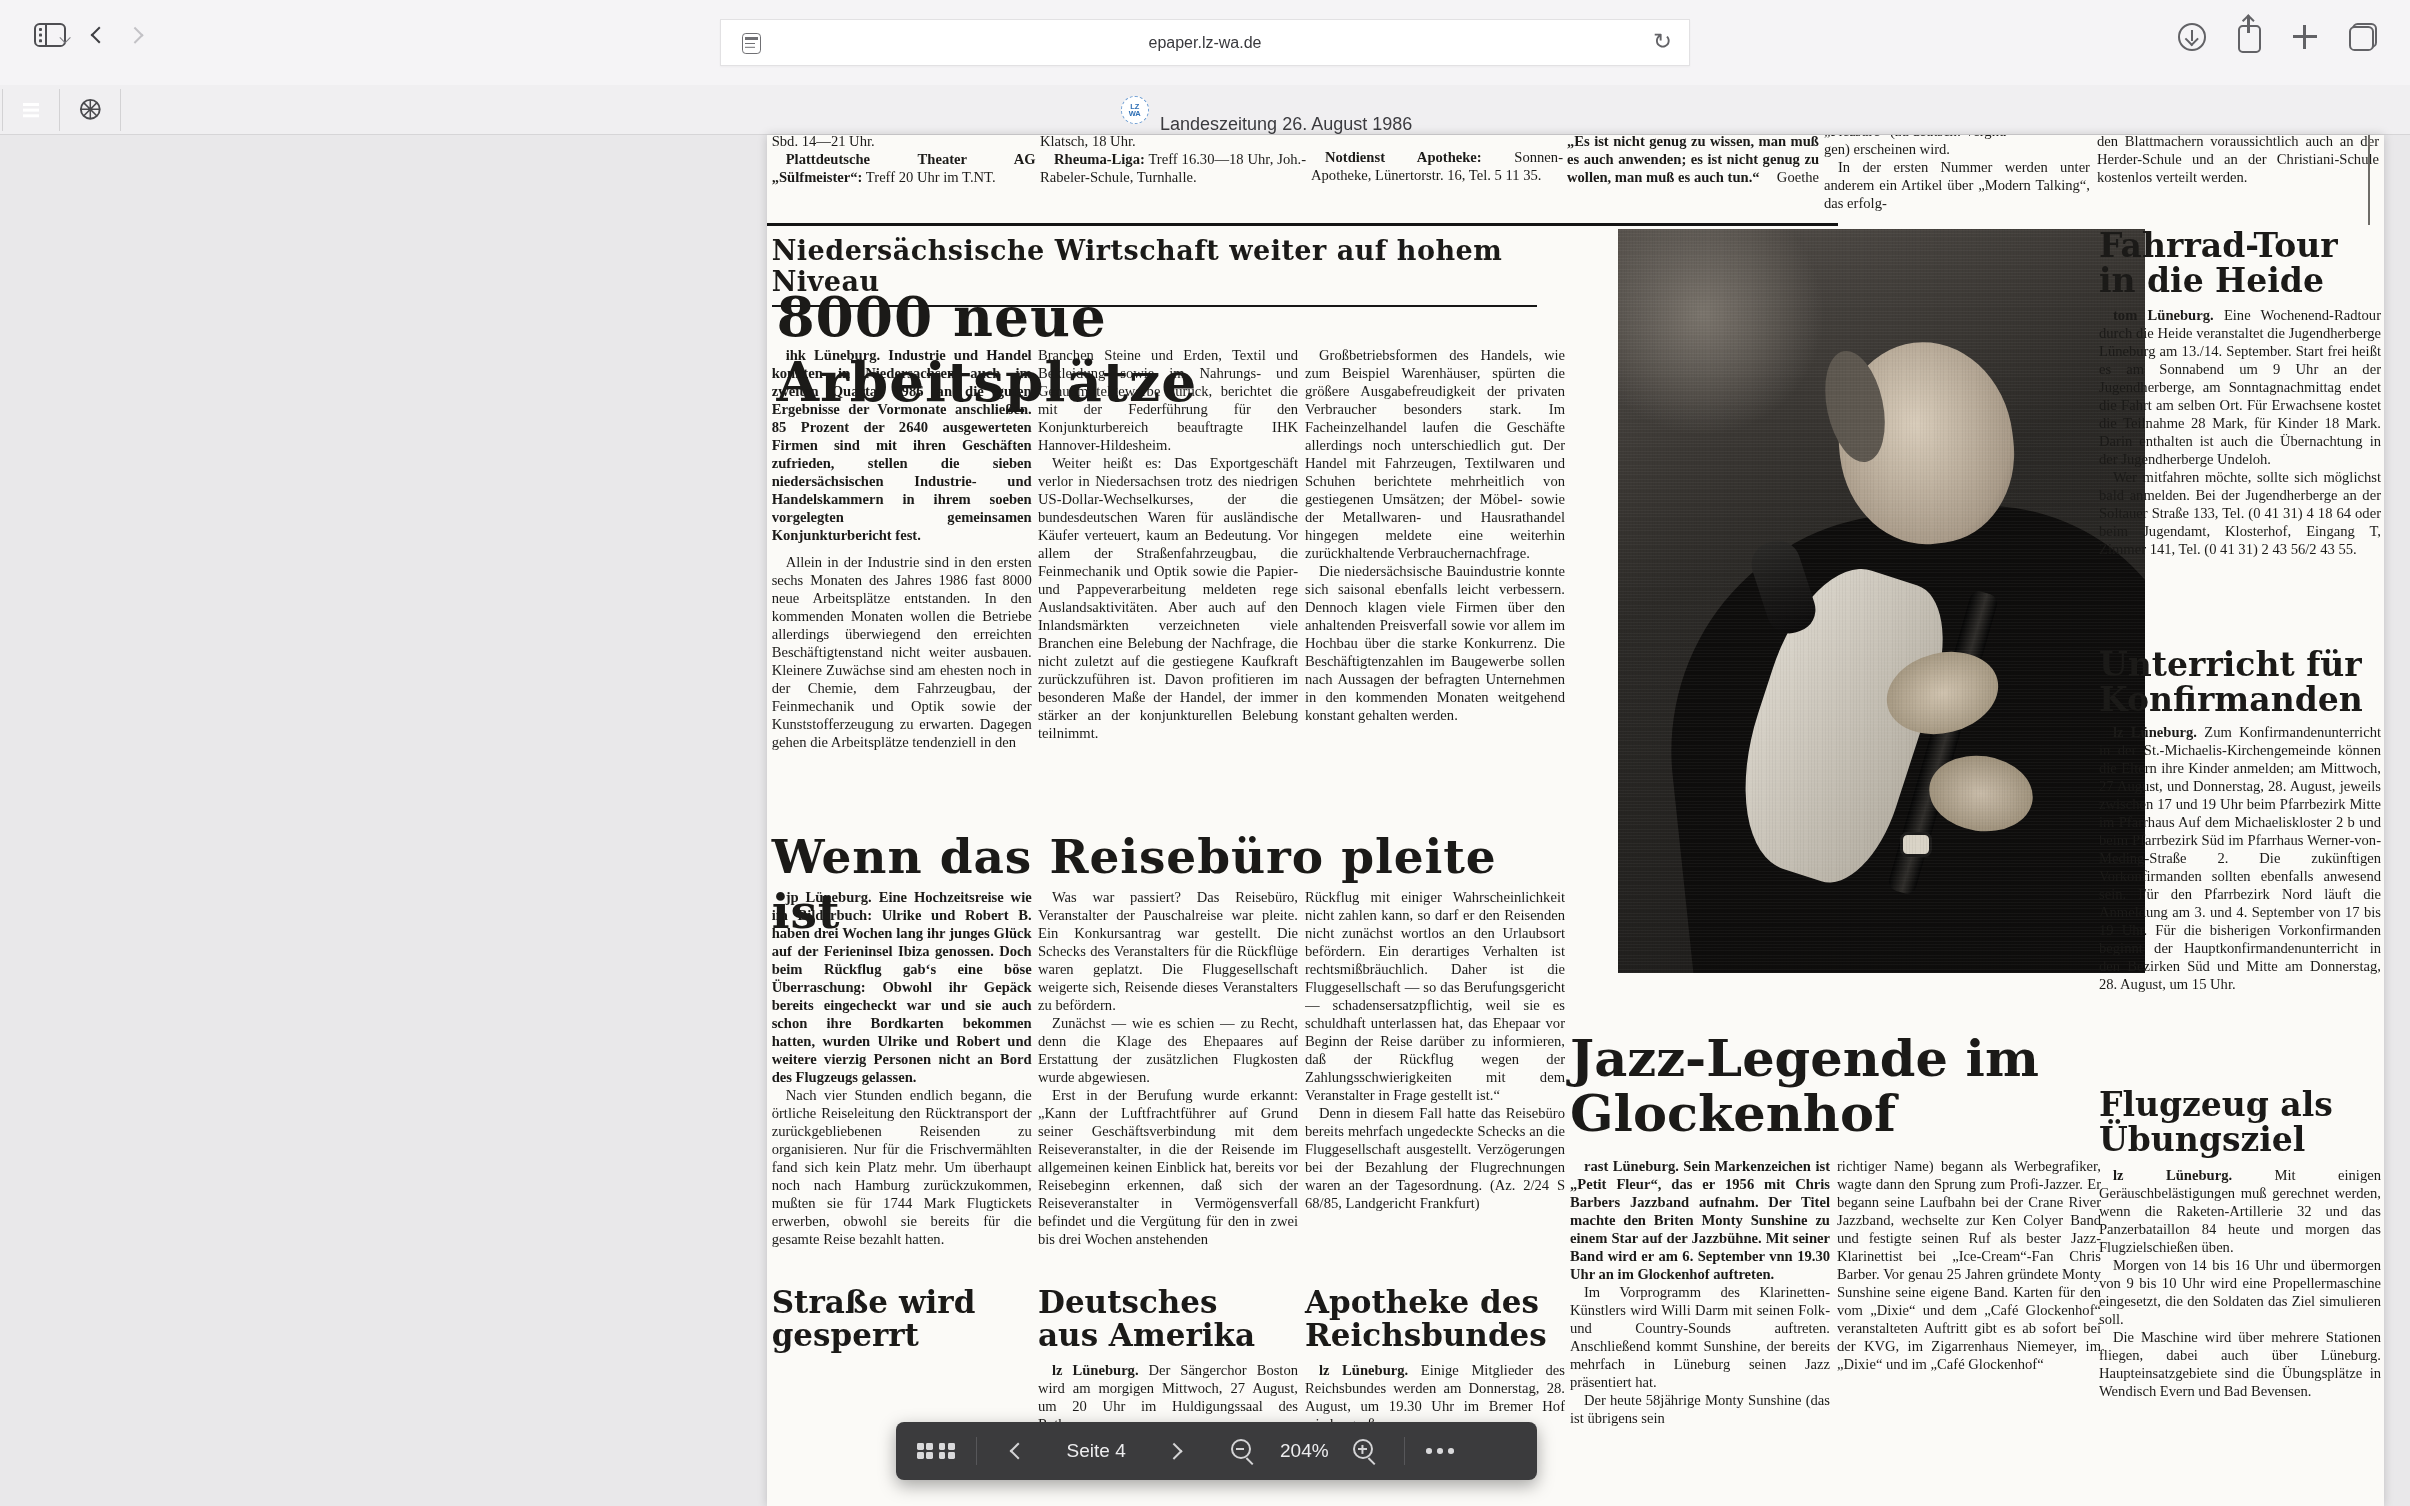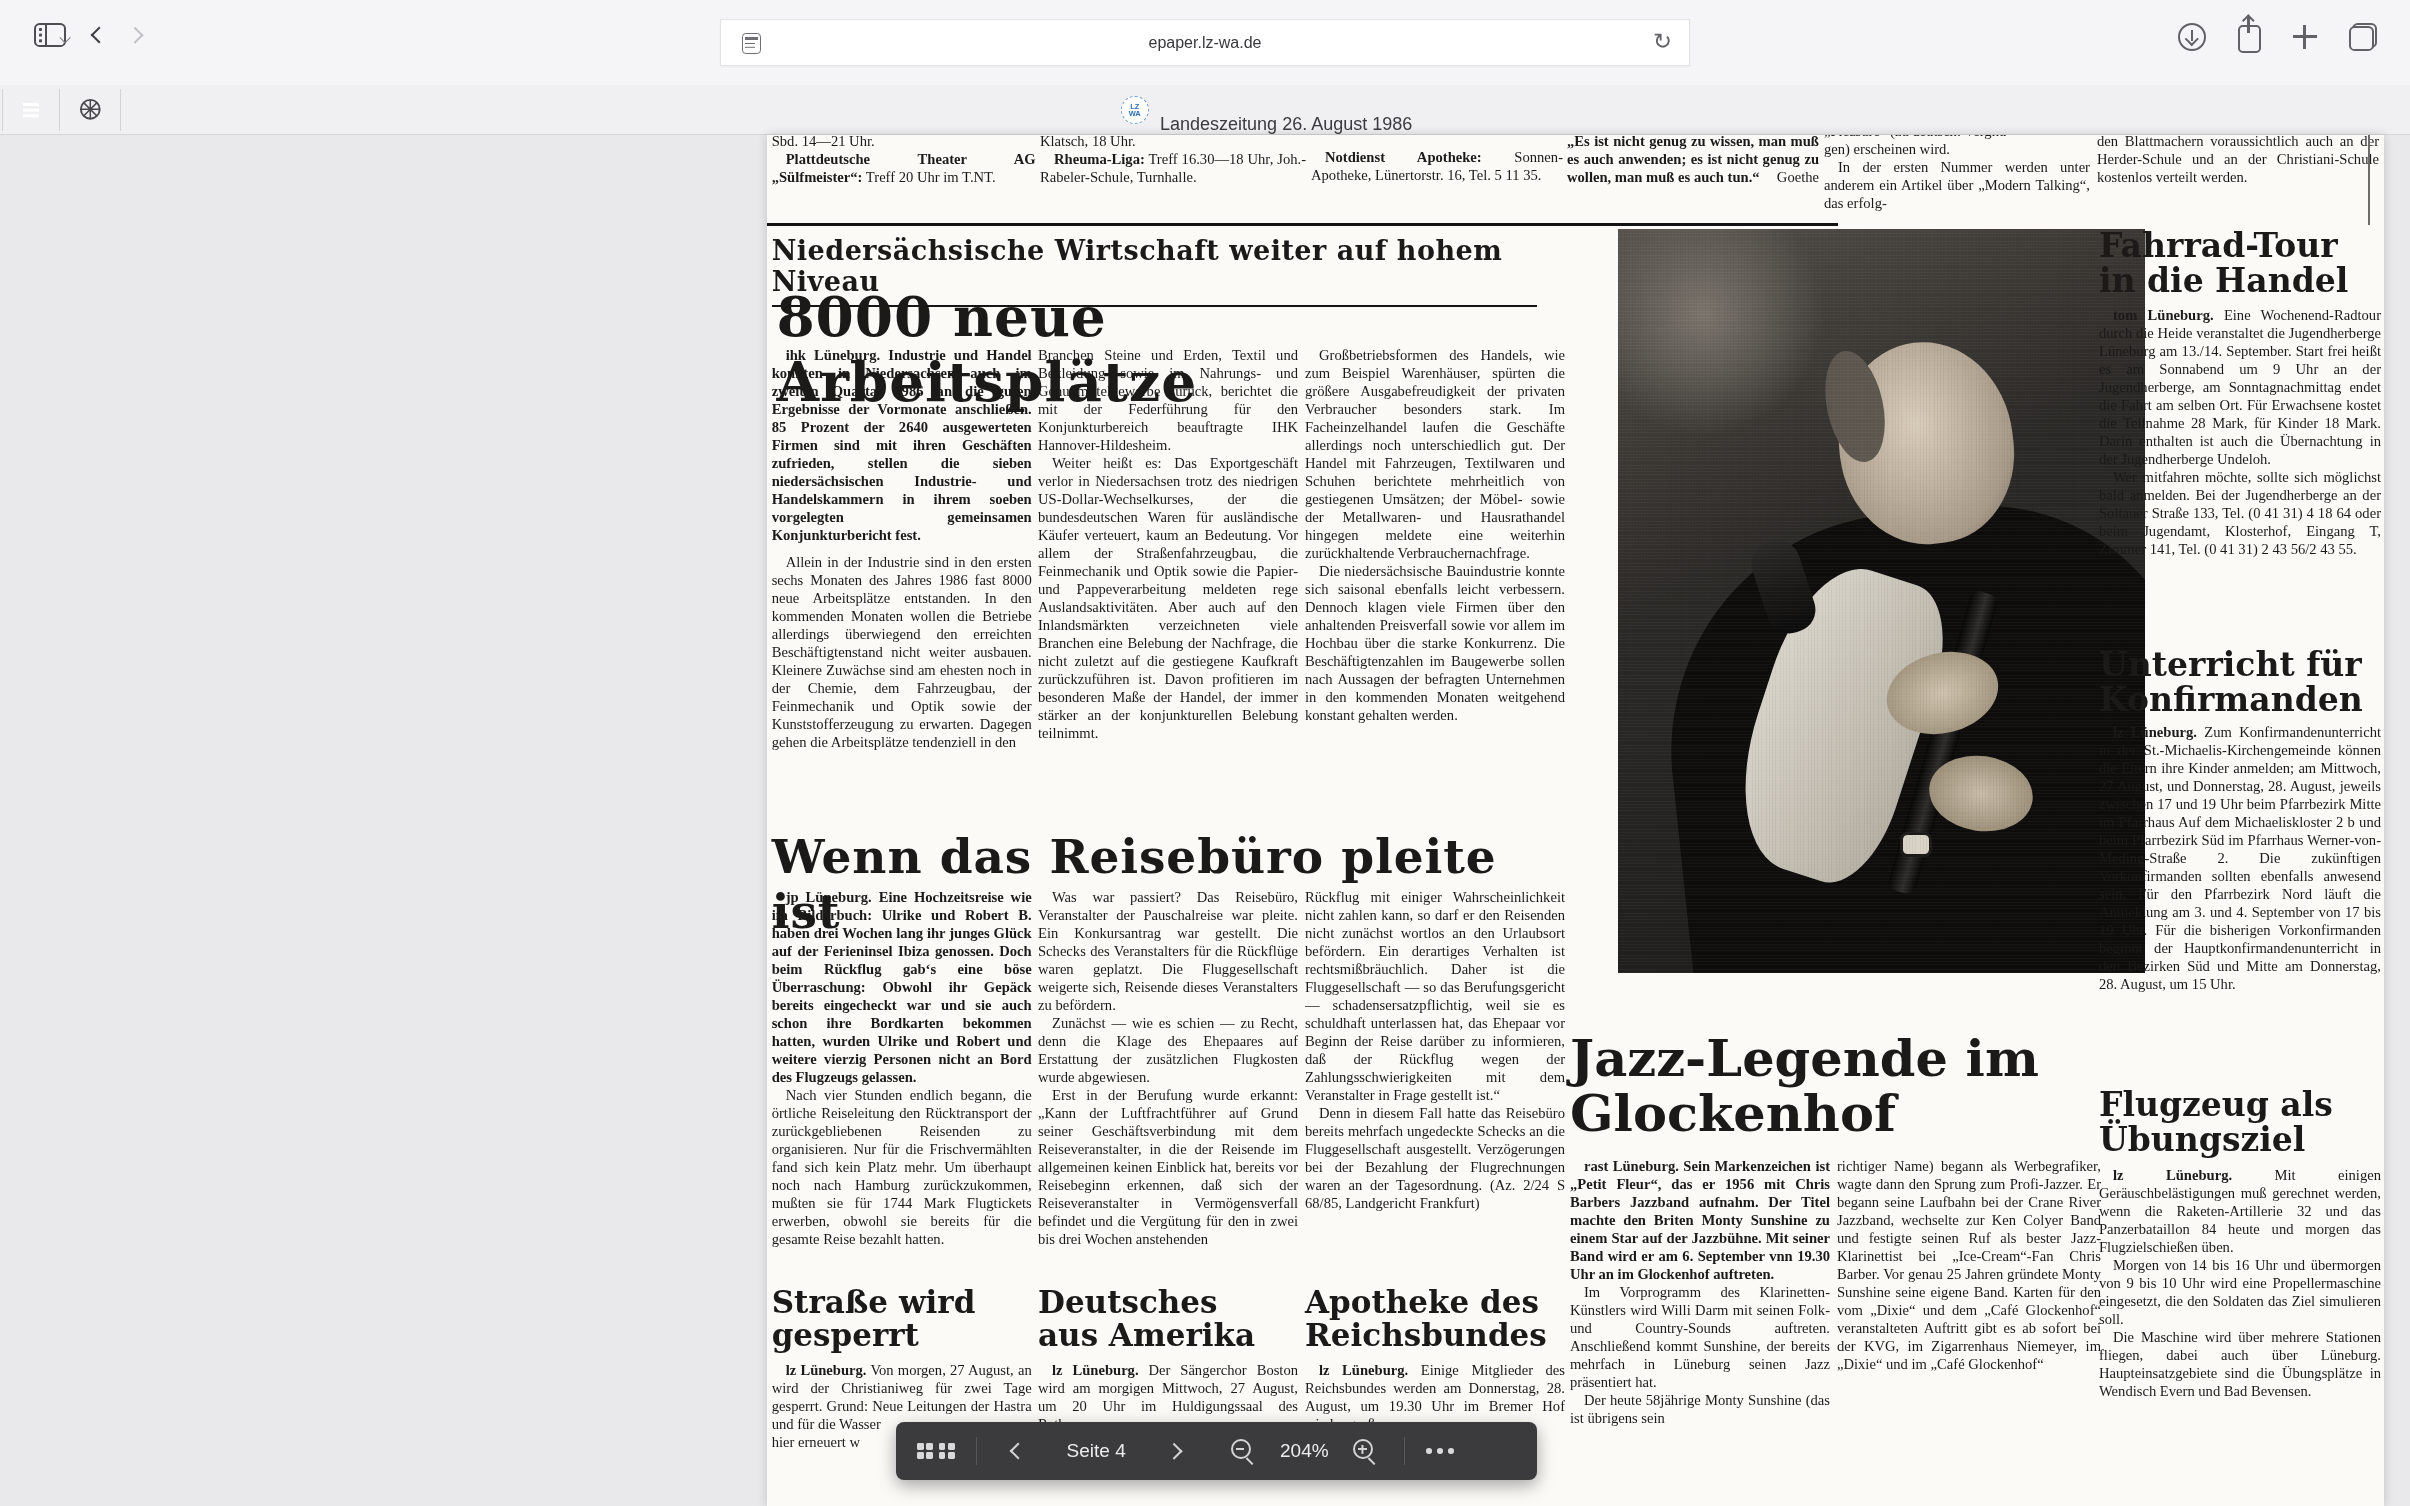--- a/index.html
+++ b/index.html
@@ -223,24 +223,20 @@
       <div class="para">Was war passiert? Das Reisebüro, Veranstalter der Pauschalreise war pleite. Ein Konkursantrag war gestellt. Die Schecks des Veranstalters für die Rückflüge waren geplatzt. Die Fluggesellschaft weigerte sich, Reisende dieses Veranstalters zu befördern.</div>
       <div class="para">Zunächst — wie es schien — zu Recht, denn die Klage des Ehepaares auf Erstattung der zusätzlichen Flugkosten wurde abgewiesen.</div>
       <div class="para">Erst in der Berufung wurde erkannt: „Kann der Luftfrachtführer auf Grund seiner Geschäftsverbindung mit dem Reiseveranstalter, in die der Reisende im allgemeinen keinen Einblick hat, bereits vor Reisebeginn erkennen, daß sich der Reiseveranstalter in Vermögensverfall befindet und die Vergütung für den in zwei bis drei Wochen anstehenden</div>
     </div>
     <div class="abs news" style="left:538px; top:753px; width:260px; height:400px; overflow:hidden;">
       <div>Rückflug mit einiger Wahrscheinlichkeit nicht zahlen kann, so darf er den Reisenden nicht zunächst wortlos an den Urlaubsort befördern. Ein derartiges Verhalten ist rechtsmißbräuchlich. Daher ist die Fluggesellschaft — so das Berufungsgericht — schadensersatzpflichtig, weil sie es schuldhaft unterlassen hat, das Ehepaar vor Beginn der Reise darüber zu informieren, daß der Rückflug wegen der Zahlungsschwierigkeiten mit dem Veranstalter in Frage gestellt ist.“</div>
       <div class="para">Denn in diesem Fall hatte das Reisebüro bereits mehrfach ungedeckte Schecks an die Fluggesellschaft ausgestellt. Verzögerungen bei der Bezahlung der Flugrechnungen waren an der Tagesordnung. (Az. 2/24 S 68/85, Landgericht Frankfurt)</div>
     </div>
 
     <div class="abs h-sm" style="left:4.7px; top:1151px; width:235px;">Straße wird gesperrt</div>
-    <div class="abs news" style="left:4.7px; top:1226px; width:260px; height:146px; overflow:hidden;">
-      <div class="para"><span class="b">lz Lüneburg.</span><span> Von morgen, 27 August, an wird der Christianiweg für zwei Tage gesperrt. Grund: Neue Leitungen der Hastra und für die Wasser</span></div>
-      <div>hier erneuert w</div>
-    </div>
     <div class="abs h-sm" style="left:271px; top:1151px; width:235px;">Deutsches aus Amerika</div>
     <div class="abs news" style="left:271px; top:1226px; width:260px; height:146px; overflow:hidden;">
       <div class="para"><span class="b">lz Lüneburg.</span><span> Der Sängerchor Boston wird am morgigen Mittwoch, 27 August, um 20 Uhr im Huldigungssaal des Rathauses</span></div>
     </div>
     <div class="abs h-sm" style="left:538px; top:1151px; width:254px;">Apotheke des Reichsbundes</div>
     <div class="abs news" style="left:538px; top:1226px; width:260px; height:146px; overflow:hidden;">
       <div class="para"><span class="b">lz Lüneburg.</span><span> Einige Mitglieder des Reichsbundes werden am Donnerstag, 28. August, um 19.30 Uhr im Bremer Hof wieder groß</span></div>
     </div>
 
     <div class="abs photo" style="left:803px; top:94px; width:527px; height:744px;">
@@ -260,21 +256,21 @@
     <div class="abs h-jazz" style="left:803px; top:896px; width:537px;">Jazz-Legende im Glockenhof</div>
     <div class="abs news" style="left:803px; top:1022px; width:260px; height:350px; overflow:hidden;">
       <div class="para b">rast Lüneburg. Sein Markenzeichen ist „Petit Fleur“, das er 1956 mit Chris Barbers Jazzband aufnahm. Der Titel machte den Briten Monty Sunshine zu einem Star auf der Jazzbühne. Mit seiner Band wird er am 6. September vnn 19.30 Uhr an im Glockenhof auftreten.</div>
       <div class="para">Im Vorprogramm des Klarinetten-Künstlers wird Willi Darm mit seinen Folk- und Country-Sounds auftreten. Anschließend kommt Sunshine, der bereits mehrfach in Lüneburg seinen Jazz präsentiert hat.</div>
       <div class="para">Der heute 58jährige Monty Sunshine (das ist übrigens sein</div>
     </div>
     <div class="abs news" style="left:1070px; top:1022px; width:264px; height:350px; overflow:hidden;">
       <div>richtiger Name) begann als Werbegrafiker, wagte dann den Sprung zum Profi-Jazzer. Er begann seine Laufbahn bei der Crane River Jazzband, wechselte zur Ken Colyer Band und festigte seinen Ruf als bester Jazz-Klarinettist bei „Ice-Cream“-Fan Chris Barber. Vor genau 25 Jahren gründete Monty Sunshine seine eigene Band. Karten für den vom „Dixie“ und dem „Café Glockenhof“ veranstalteten Auftritt gibt es ab sofort bei der KVG, im Zigarrenhaus Niemeyer, im „Dixie“ und im „Café Glockenhof“</div>
     </div>
 
-    <div class="abs h-rail" style="left:1332px; top:94px; width:284px;">Fahrrad-Tour in die Handel</div>
+    <div class="abs h-rail" style="left:1332px; top:94px; width:284px;">Fahrrad-Tour in die Heide</div>
     <div class="abs news" style="left:1332px; top:171px; width:282px; height:330px; overflow:hidden;">
       <div class="para"><span class="b">tom Lüneburg.</span><span> Eine Wochenend-Radtour durch die Heide veranstaltet die Jugendherberge Lüneburg am 13./14. September. Start frei heißt es am Sonnabend um 9 Uhr an der Jugendherberge, am Sonntagnachmittag endet die Fahrt am selben Ort. Für Erwachsene kostet die Teilnahme 28 Mark, für Kinder 18 Mark. Darin enthalten ist auch die Übernachtung in der Jugendherberge Undeloh.</span></div>
       <div class="para">Wer mitfahren möchte, sollte sich möglichst bald anmelden. Bei der Jugendherberge an der Soltauer Straße 133, Tel. (0 41 31) 4 18 64 oder beim Jugendamt, Klosterhof, Eingang T, Zimmer 141, Tel. (0 41 31) 2 43 56/2 43 55.</div>
     </div>
     <div class="abs h-rail" style="left:1332px; top:513px; width:284px;">Unterricht für Konfirmanden</div>
     <div class="abs news" style="left:1332px; top:588px; width:282px; height:353px; overflow:hidden;">
       <div class="para"><span class="b">lz Lüneburg.</span><span> Zum Konfirmandenunterricht in der St.-Michaelis-Kirchengemeinde können die Eltern ihre Kinder anmelden; am Mittwoch, 27 August, und Donnerstag, 28. August, jeweils zwischen 17 und 19 Uhr beim Pfarrbezirk Mitte im Pfarrhaus Auf dem Michaeliskloster 2 b und beim Pfarrbezirk Süd im Pfarrhaus Werner-von-Meding-Straße 2. Die zukünftigen Vorkonfirmanden sollten ebenfalls anwesend sein. Für den Pfarrbezirk Nord läuft die Anmeldung am 3. und 4. September von 17 bis 19 Uhr. Für die bisherigen Vorkonfirmanden beginnt der Hauptkonfirmandenunterricht in den Bezirken Süd und Mitte am Donnerstag, 28. August, um 15 Uhr.</span></div>
     </div>
     <div class="abs h-rail" style="left:1332px; top:953px; width:284px;">Flugzeug als Übungsziel</div>
     <div class="abs news" style="left:1332px; top:1031px; width:282px; height:341px; overflow:hidden;">

